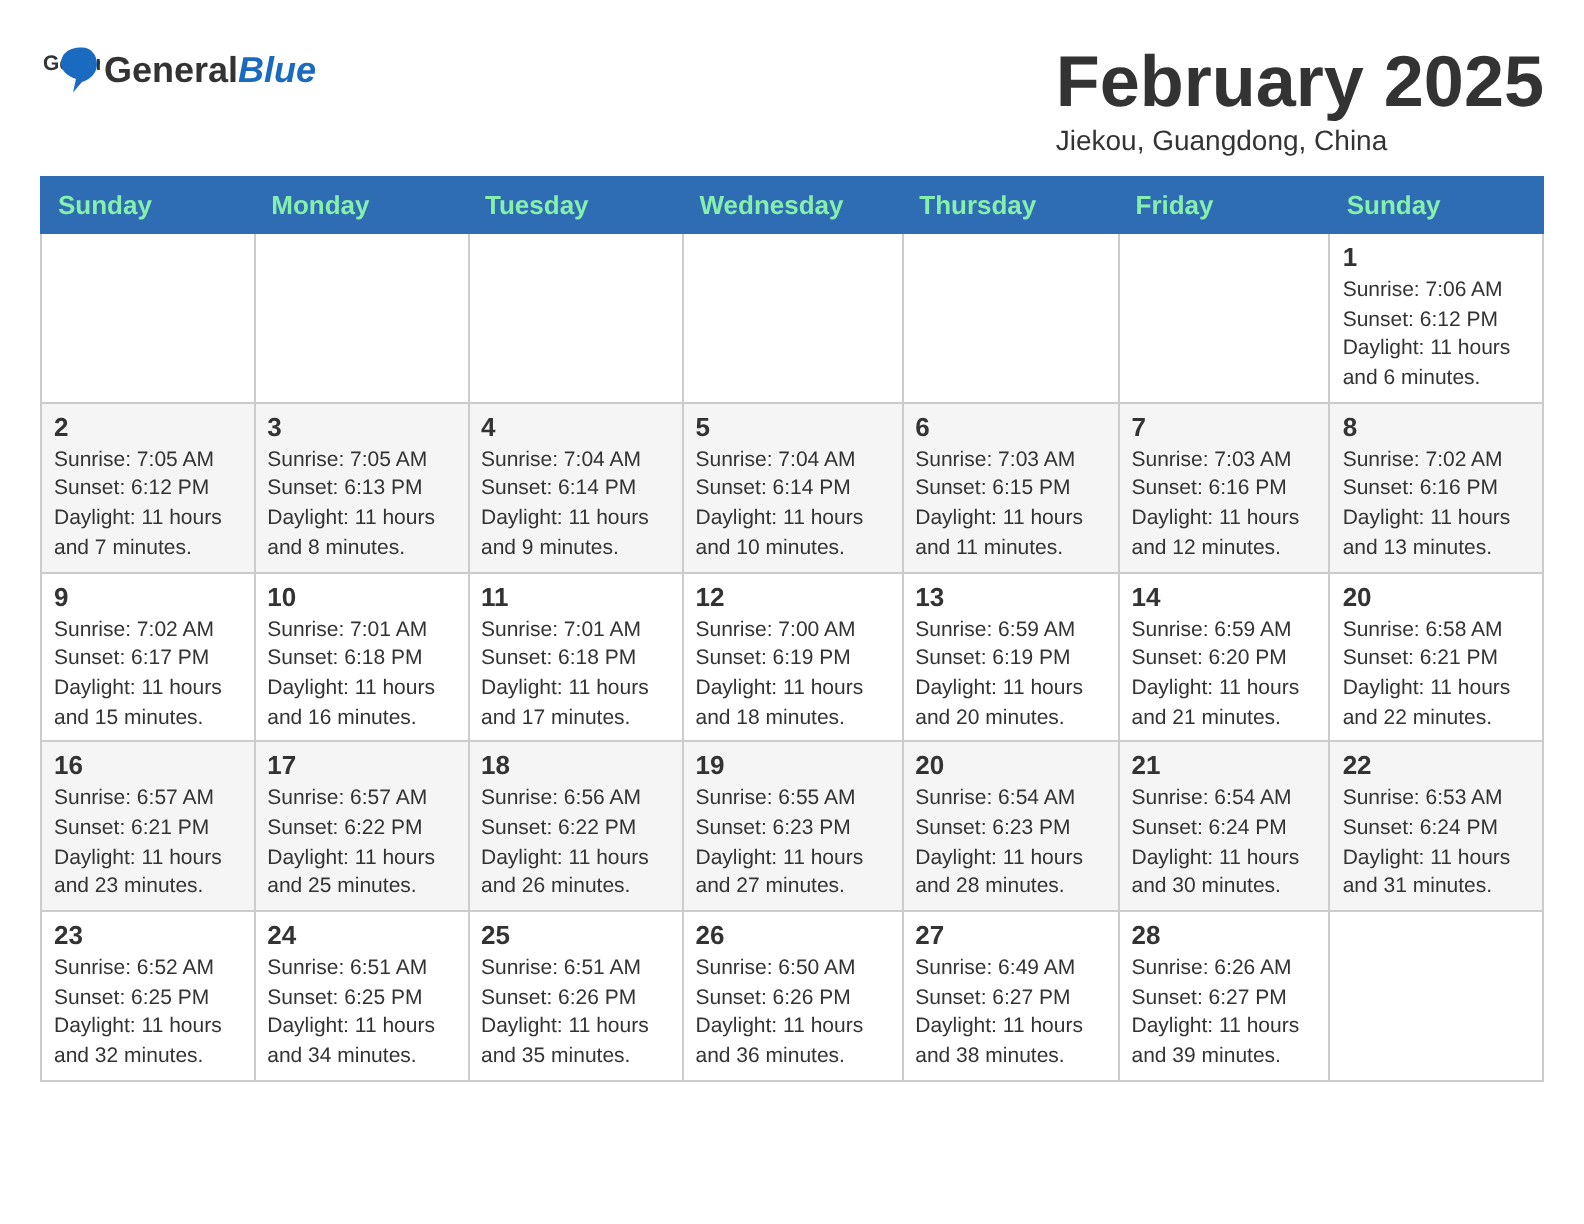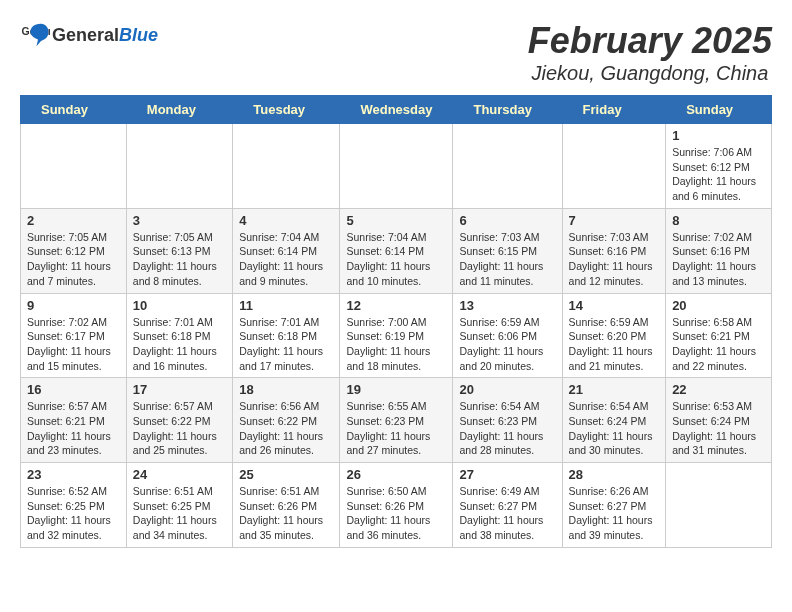--- a/index.html
+++ b/index.html
@@ -23,42 +23,41 @@
       font-weight: bold;
     }
     .logo-general { color: #333; }
     .logo-blue { color: #1a6abf; font-style: italic; }
     .logo-icon {
       width: 30px;
       height: 30px;
       margin-right: 2px;
     }
     .title-area {
-      text-align: center;
-      font-style: italic;
+      text-align: left;
     }
     .month-title {
       font-size: 36px;
       font-weight: bold;
       color: #333;
     }
     .location-title {
-      font-size: 20px;
+      font-size: 14px;
       color: #333;
     }
     .calendar {
       width: 100%;
       border-collapse: collapse;
       border: 1px solid #ccc;
     }
     .calendar th {
       background-color: #2e6db4;
-      color: #fef9c3;
+      color: #86efac;
       text-align: left;
-      padding: 6px 20px;
+      padding: 6px 8px;
       font-size: 13px;
       border: 1px solid #2e6db4;
     }
     .calendar td {
       vertical-align: top;
       border: 1px solid #ccc;
       padding: 4px 6px;
       width: 113px;
       min-height: 80px;
       font-size: 11px;
@@ -197,21 +196,21 @@
         </td>
         <td>
           <span class="day-number">12</span>
           <div class="day-info">Sunrise: 7:00 AM
 Sunset: 6:19 PM
 Daylight: 11 hours and 18 minutes.</div>
         </td>
         <td>
           <span class="day-number">13</span>
           <div class="day-info">Sunrise: 6:59 AM
-Sunset: 6:06 PM
+Sunset: 6:19 PM
 Daylight: 11 hours and 20 minutes.</div>
         </td>
         <td>
           <span class="day-number">14</span>
           <div class="day-info">Sunrise: 6:59 AM
 Sunset: 6:20 PM
 Daylight: 11 hours and 21 minutes.</div>
         </td>
         <td>
           <span class="day-number">20</span>

